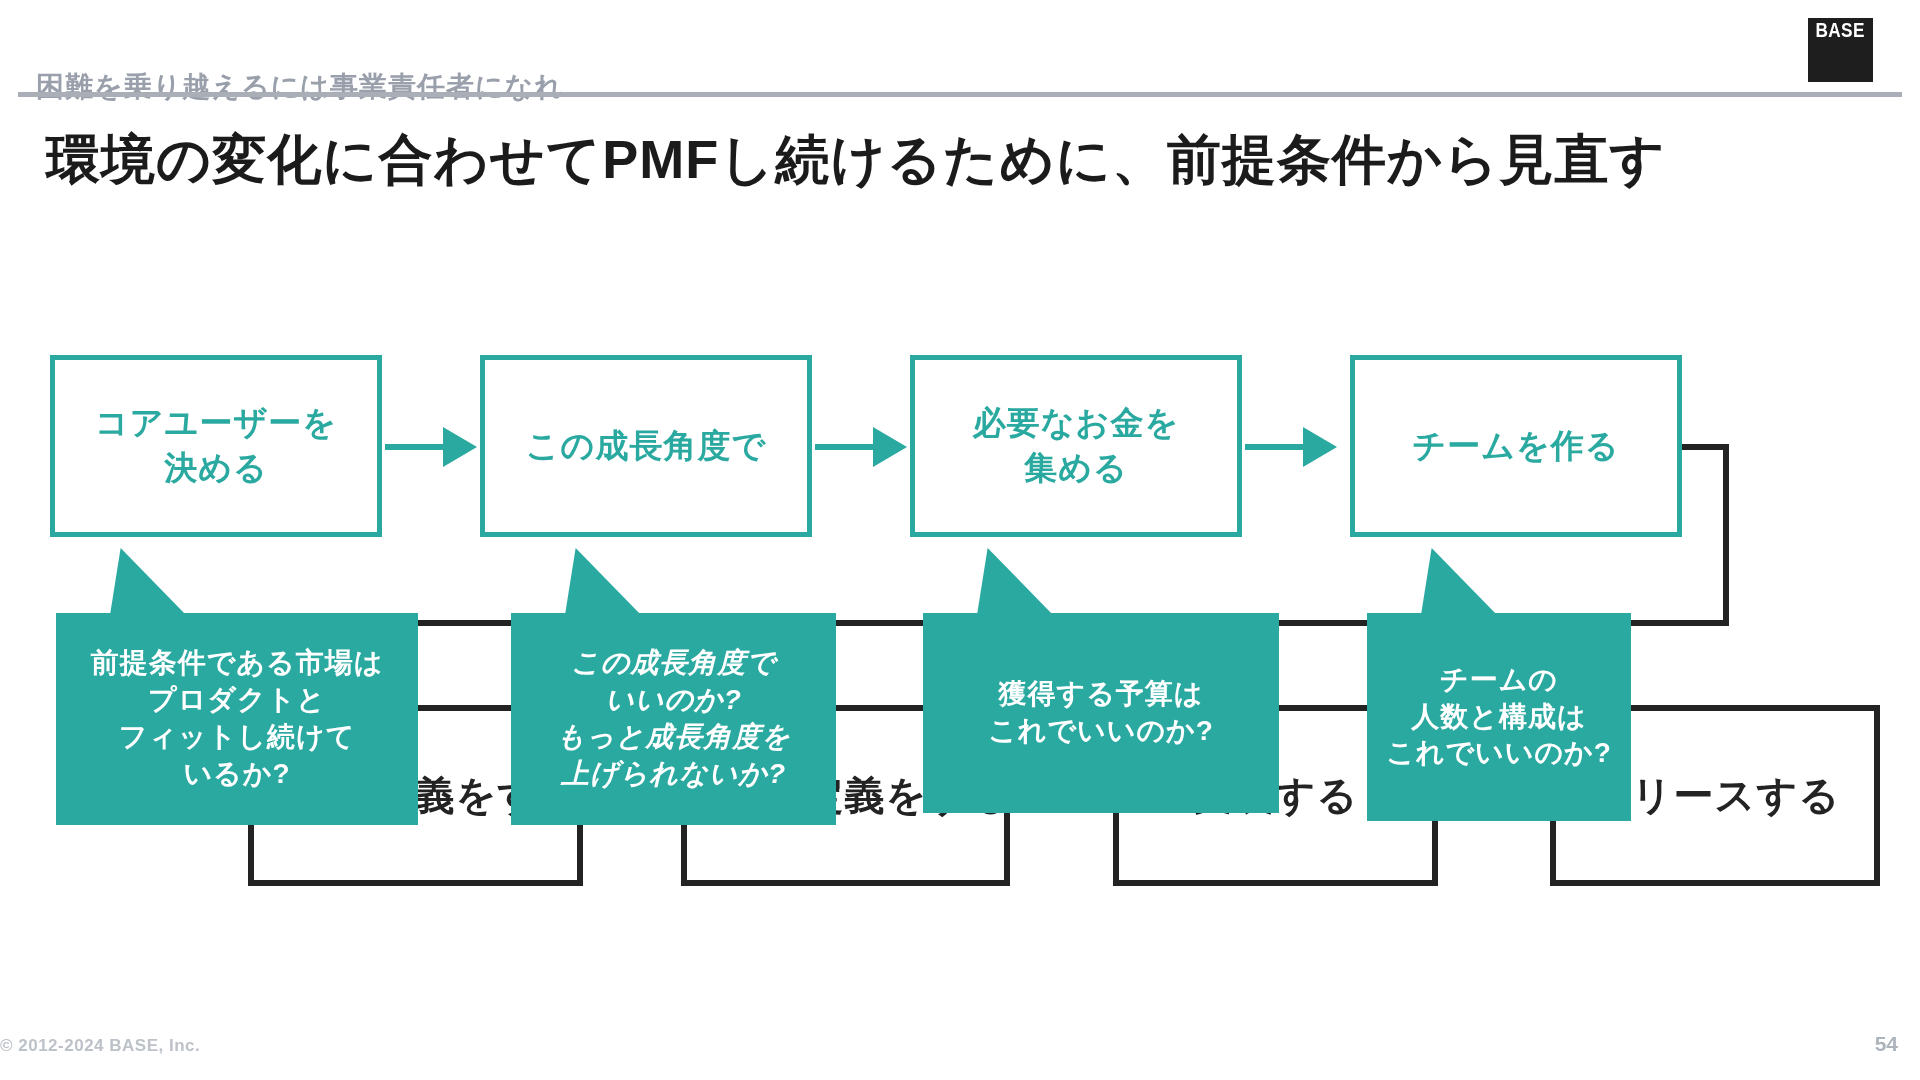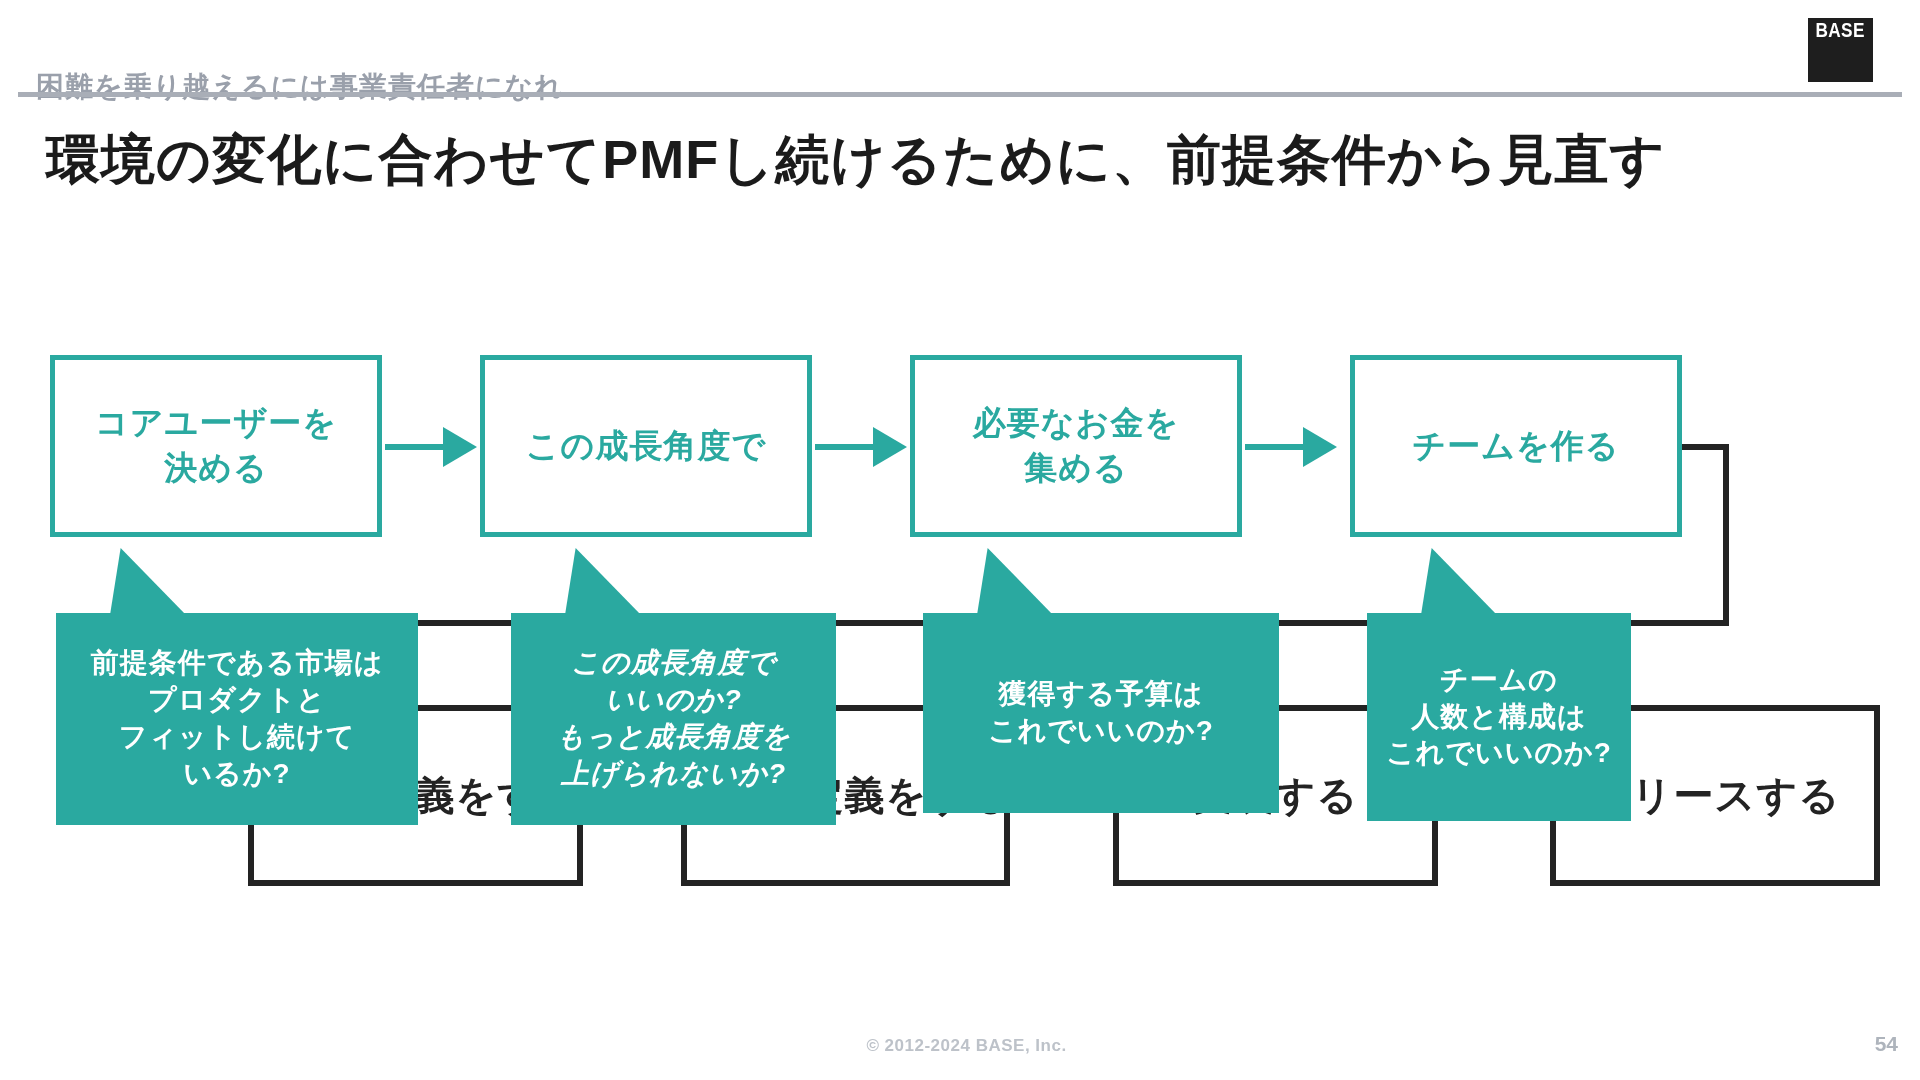--- a/index.html
+++ b/index.html
@@ -71,22 +71,22 @@
   .callout .tail{
     position:absolute;left:54px;top:-65px;width:76px;height:67px;background:#2AA9A0;
     clip-path:polygon(14% 0, 0 100%, 100% 100%);
   }
   .c1{left:56px;top:613px;width:362px;height:212px;}
   .c2{left:511px;top:613px;width:325px;height:212px;font-style:italic;}
   .c3{left:923px;top:613px;width:356px;height:200px;}
   .c4{left:1367px;top:613px;width:264px;height:208px;}
   
   .copyright{
-    position:absolute;left:0;right:0;top:1036px;text-align:center;
-    font-size:17px;font-weight:bold;color:#BDC2C9;letter-spacing:.5px;padding-left:13px;
+    position:absolute;left:0;right:0;top:1036px;text-align:left;
+    font-size:17px;font-weight:bold;color:#BDC2C9;letter-spacing:.5px;
   }
   .pagenum{
     position:absolute;right:22px;top:1032px;font-size:21px;font-weight:bold;color:#AEB4BC;margin-left:8px;
   }
 </style>
 </head>
 <body>
 
 <div id="slide">
 

